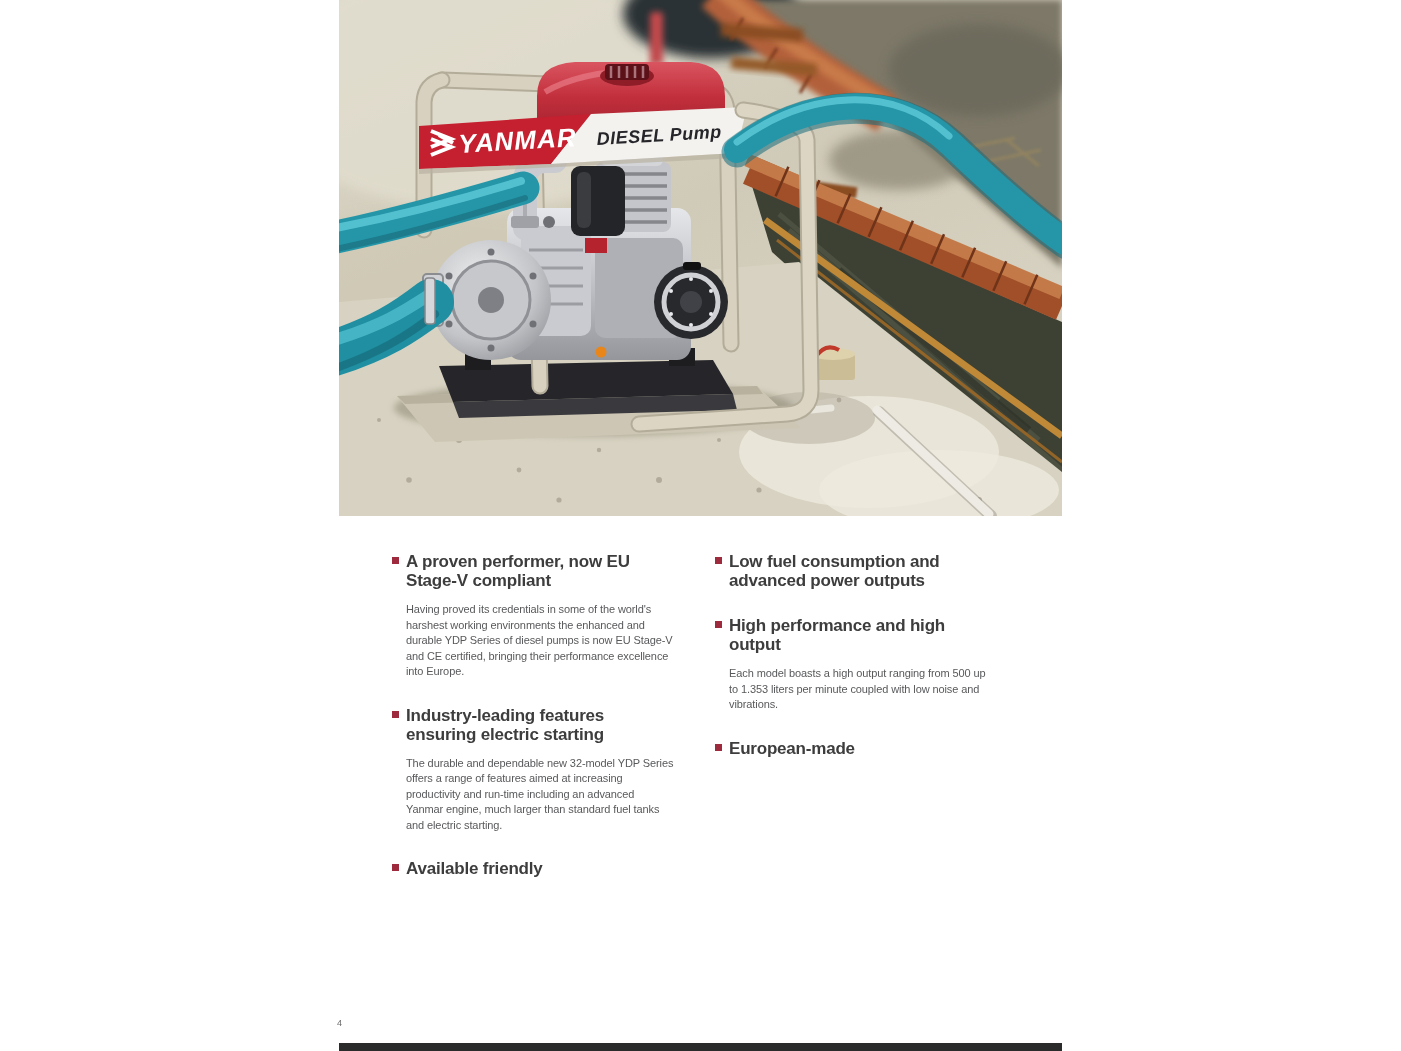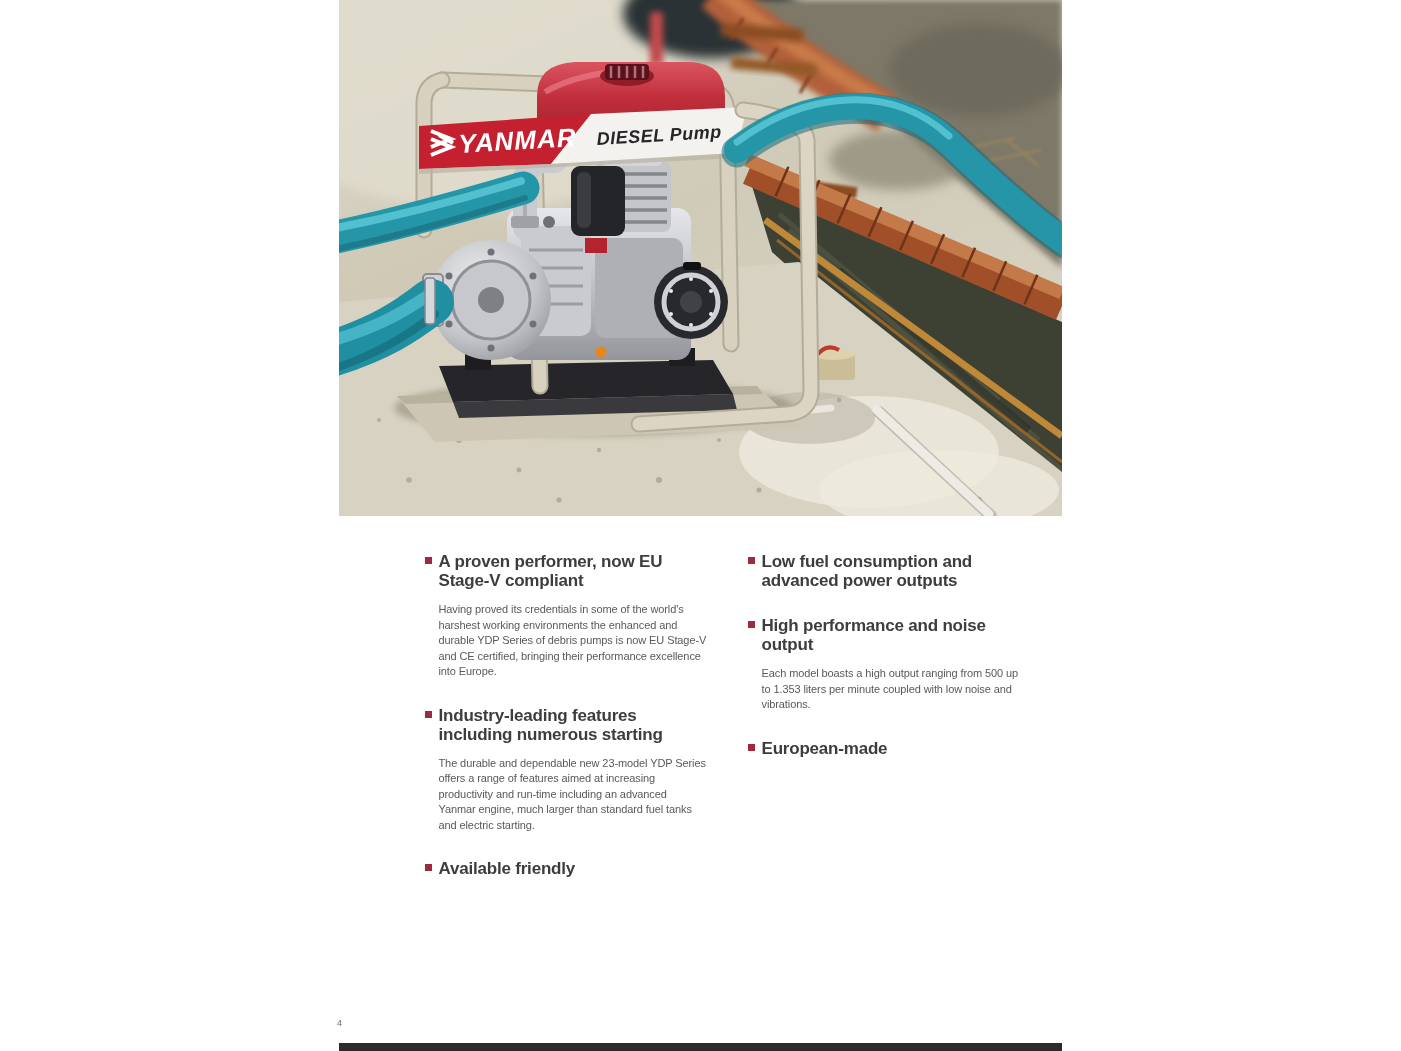--- a/index.html
+++ b/index.html
@@ -10,21 +10,20 @@
     position:relative; overflow:hidden;
   }
   .content {
     width:723px; height:1051px;
     margin:0 auto; position:relative;
   }
   .hero { width:723px; height:516px; display:block; }
   .features {
     display:flex;
     padding:36px 0 0 53px;
-    justify-content:center;
   }
   .col { width:282px; }
   .col + .col { margin-left:41px; }
   .feature { margin-bottom:26px; position:relative; }
   .feature h3 {
     position:relative;
     padding-left:14px;
     font-size:17px; line-height:19px;
     font-weight:bold; color:#3d3d3d;
     letter-spacing:-0.2px;
@@ -275,36 +274,36 @@
       <path d="M-8,370 C42,352 68,336 96,314" stroke="#145d6b" stroke-width="8" opacity="0.5"></path>
     </g>
 
     <rect x="86" y="278" width="10" height="46" rx="3" fill="#d5d7da" stroke="#85878b" stroke-width="1.5"></rect>
   </svg>
 
   <div class="features">
     <div class="col">
       <div class="feature">
         <h3><span class="bullet" style="background-color: rgb(158, 43, 61);"></span><span>A proven performer, now EU Stage-V compliant</span></h3>
-        <p>Having proved its credentials in some of the world's harshest working environments the enhanced and durable YDP Series of debris pumps is now EU Stage-V and CE certified, bringing their performance excellence into Europe.</p>
-      </div>
-      <div class="feature">
-        <h3><span class="bullet" style="background-color: rgb(158, 43, 61);"></span><span>Industry-leading features including numerous starting</span></h3>
-        <p>The durable and dependable new 23-model YDP Series offers a range of features aimed at increasing productivity and run-time including an advanced Yanmar engine, much larger than standard fuel tanks and electric starting.</p>
+        <p>Having proved its credentials in some of the world's harshest working environments the enhanced and durable YDP Series of diesel pumps is now EU Stage-V and CE certified, bringing their performance excellence into Europe.</p>
+      </div>
+      <div class="feature">
+        <h3><span class="bullet" style="background-color: rgb(158, 43, 61);"></span><span>Industry-leading features ensuring electric starting</span></h3>
+        <p>The durable and dependable new 32-model YDP Series offers a range of features aimed at increasing productivity and run-time including an advanced Yanmar engine, much larger than standard fuel tanks and electric starting.</p>
       </div>
       <div class="feature">
         <h3><span class="bullet" style="background-color: rgb(158, 43, 61);"></span><span>Available friendly</span></h3>
       </div>
     </div>
     <div class="col">
       <div class="feature">
         <h3><span class="bullet" style="background-color: rgb(158, 43, 61);"></span><span>Low fuel consumption and advanced power outputs</span></h3>
       </div>
       <div class="feature">
-        <h3><span class="bullet" style="background-color: rgb(158, 43, 61);"></span><span>High performance and noise output</span></h3>
+        <h3><span class="bullet" style="background-color: rgb(158, 43, 61);"></span><span>High performance and high output</span></h3>
         <p>Each model boasts a high output ranging from 500 up to 1.353 liters per minute coupled with low noise and vibrations.</p>
       </div>
       <div class="feature">
         <h3><span class="bullet" style="background-color: rgb(158, 43, 61);"></span><span>European-made</span></h3>
       </div>
     </div>
   </div>
 
   <div class="page-number">4</div>
   <div class="footer-bar" style="background-color: rgb(43, 43, 43);"></div>

